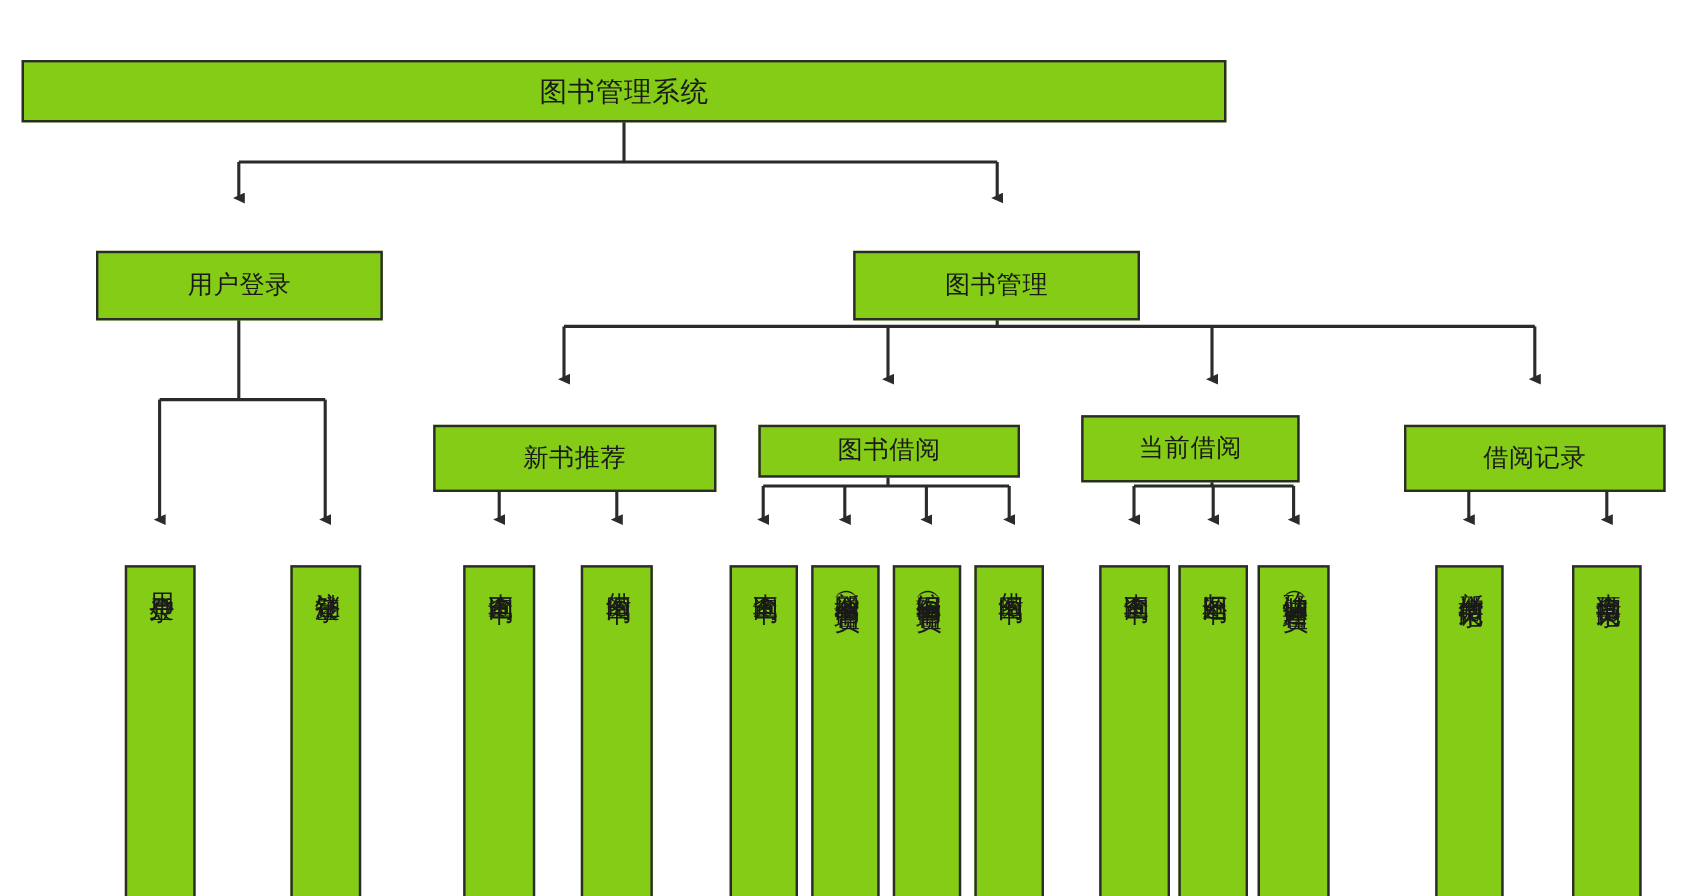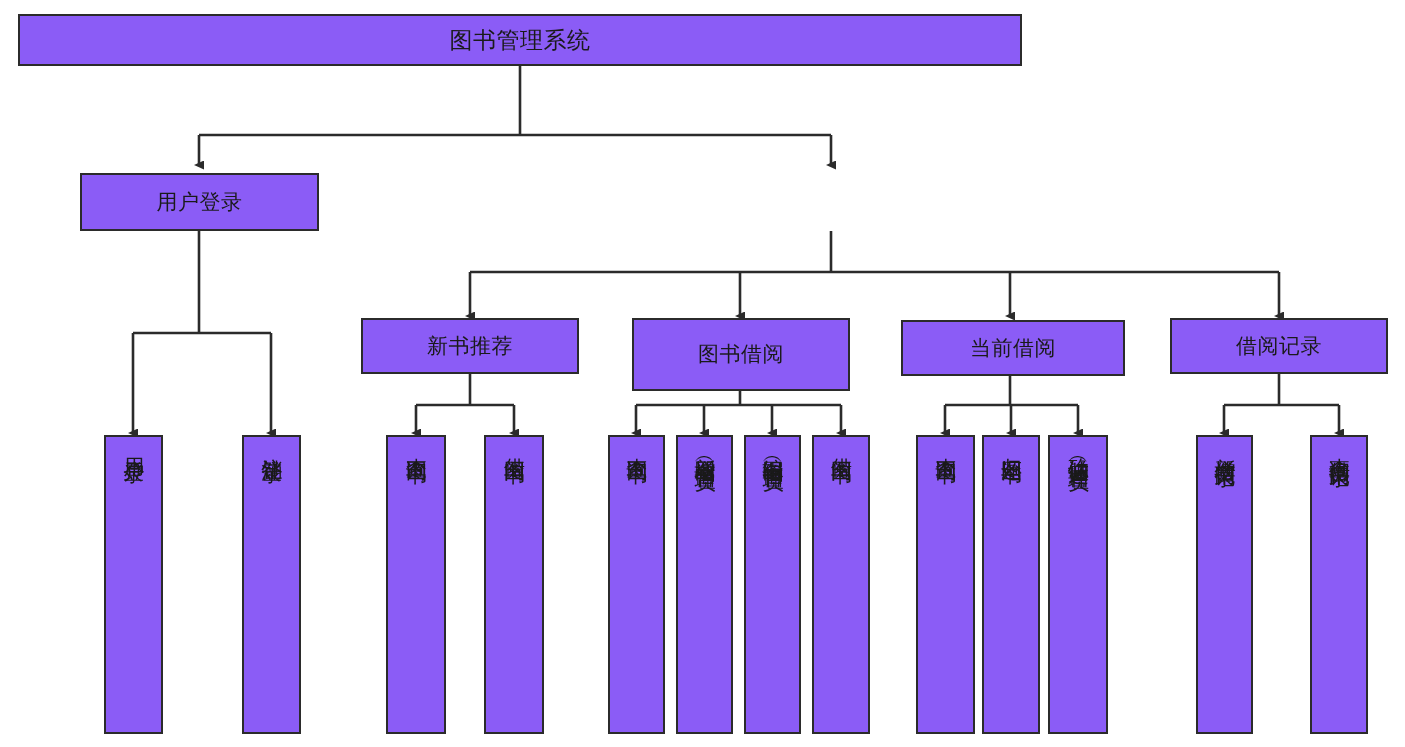--- a/index.html
+++ b/index.html
@@ -23,25 +23,26 @@
     left: 0;
     top: 0;
     width: 1405px;
     height: 747px;
     pointer-events: none;
   }
   .node {
     position: absolute;
     box-sizing: border-box;
     border: 2px solid #2b2b2b;
-    background: #8b5cf6;
+    background: #84cc16;
     display: flex;
     align-items: center;
     justify-content: center;
     color: #1a1a1a;
+    margin-top: 36px;
   }
   .node .label {
     font-size: 21px;
     line-height: 1.15;
     letter-spacing: 0.5px;
     white-space: nowrap;
   }
   
   .node.root .label { font-size: 23px; }
   
@@ -124,28 +125,31 @@
     </g>
   </svg>
 
   <div class="node root" style="left:18px; top:14px; width:1004px; height:52px;">
     <span class="label">图书管理系统</span>
   </div>
 
   <div class="node" style="left:80px; top:173px; width:239px; height:58px;">
     <span class="label">用户登录</span>
   </div>
+  <div class="node" style="left:711px; top:173px; width:239px; height:58px;">
+    <span class="label">图书管理</span>
+  </div>
 
-  <div class="node" style="left:361px; top:318px; width:218px; height:56px;">
+  <div class="node" style="left:361px; top:318px; width:236px; height:56px;">
     <span class="label">新书推荐</span>
   </div>
-  <div class="node" style="left:632px; top:318px; width:218px; height:73px;">
+  <div class="node" style="left:632px; top:318px; width:218px; height:44px;">
     <span class="label">图书借阅</span>
   </div>
-  <div class="node" style="left:901px; top:320px; width:224px; height:56px;">
+  <div class="node" style="left:901px; top:310px; width:182px; height:56px;">
     <span class="label">当前借阅</span>
   </div>
   <div class="node" style="left:1170px; top:318px; width:218px; height:56px;text-align:right;">
     <span class="label">借阅记录</span>
   </div>
 
   <div class="node vertical" style="left:104px; top:435px; width:59px; height:299px;">
     <span class="label">用户登录</span>
   </div>
   <div class="node vertical" style="left:242px; top:435px; width:59px; height:299px;">

